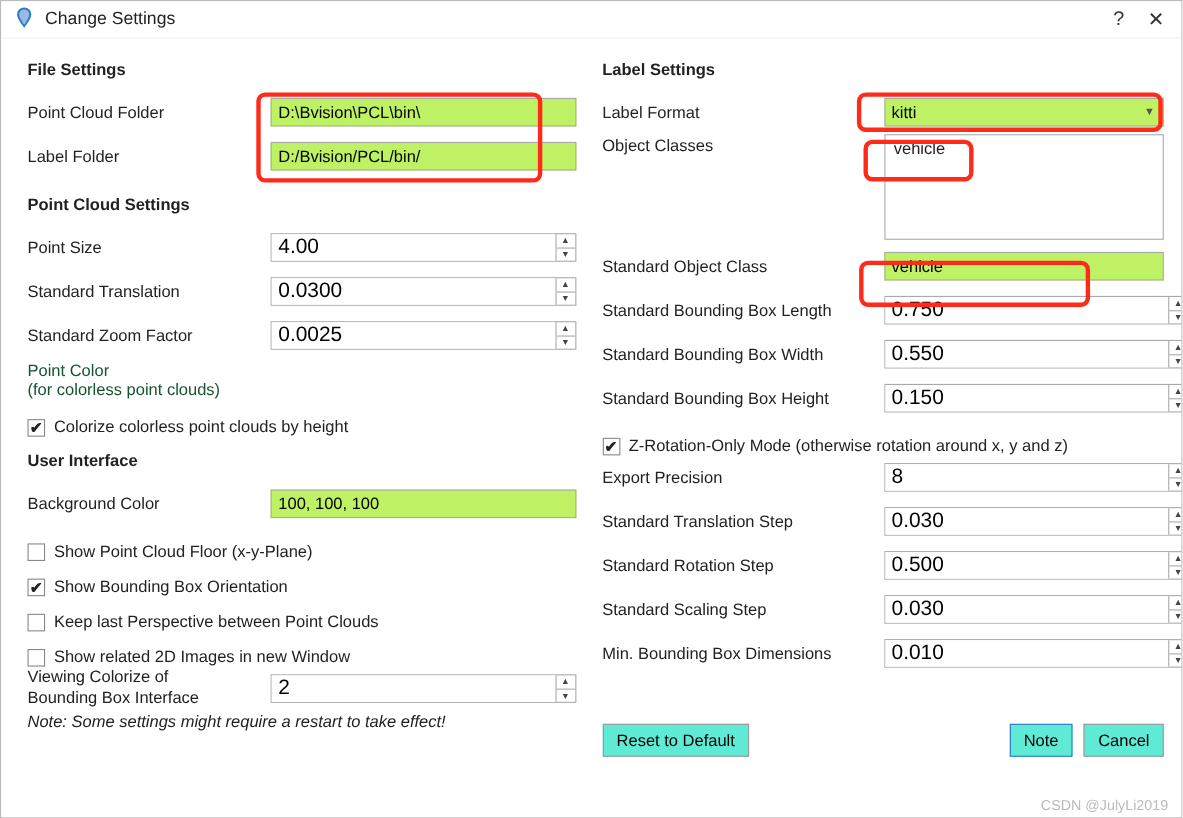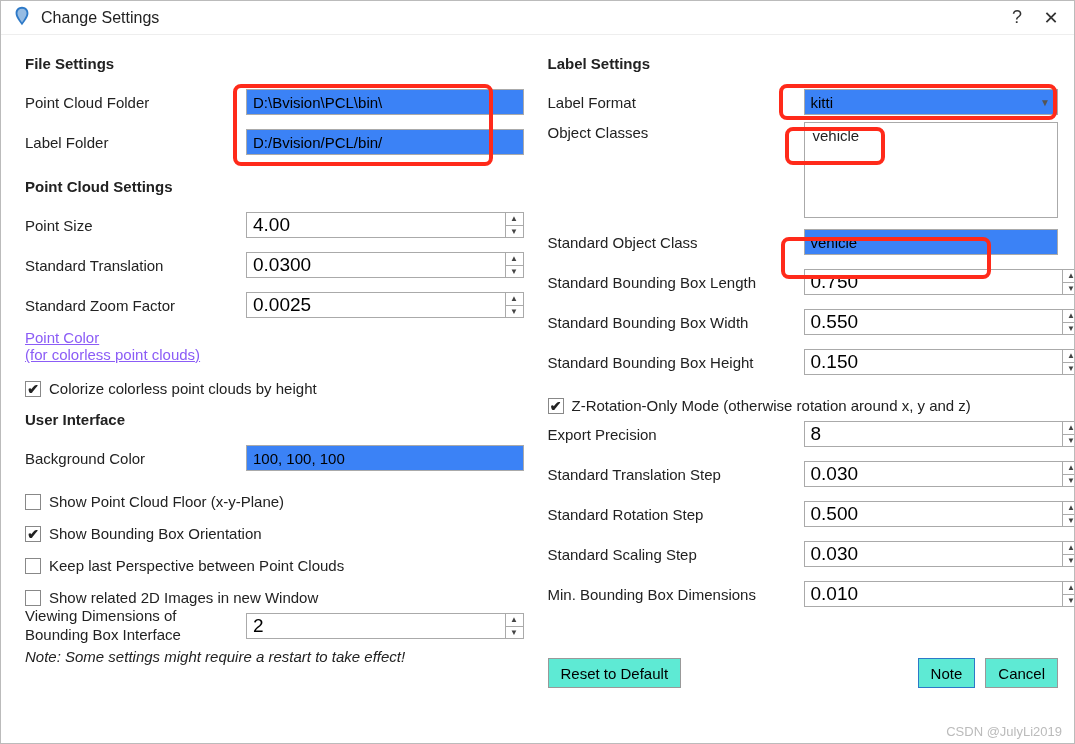--- a/index.html
+++ b/index.html
@@ -14,33 +14,33 @@
   .titlebar .wbtn { width:26px; text-align:center; font-size:18px; color:#333; cursor:pointer;}
   .content {
     display:flex; padding:12px 16px 8px 12px; gap:24px;
   }
   .col { flex:1; min-width:0;}
   .section-title { font-weight:bold; font-size:15px; margin:8px 0 10px 12px;}
   .row { display:flex; align-items:center; min-height:40px; padding-left:12px; gap:6px;}
   .row > .label { flex:0 0 215px; font-size:15px;}
   .row-right > .label { flex:0 0 250px; font-size:15px;}
   .input, .select {
-    flex:1; height:26px; border:1px solid #aaa; padding:1px 6px; font-size:15px; background:#3b82f6;
+    flex:1; height:26px; border:1px solid #aaa; padding:1px 6px; font-size:15px; background:#bef264;
     font-family:inherit;
   }
   .select-wrap { flex:1; position:relative; display:flex;}
   .select-wrap::after {
     content:"▼"; font-size:10px; position:absolute; right:8px; top:50%; transform:translateY(-50%); color:#555; pointer-events:none;
   }
   .spinbox { flex:1; display:flex; height:26px; border:1px solid #aaa;}
   .spinbox input { flex:1; border:none; padding:1px 6px; font-size:19px; outline:none; font-family:inherit;}
   .spinbox .spinbtns { width:18px; display:flex; flex-direction:column; border-left:1px solid #aaa;}
   .spinbox .spinbtns span { flex:1; text-align:center; font-size:8px; line-height:11px; color:#444; cursor:pointer; user-select:none;}
   .spinbox .spinbtns span:first-child{ border-bottom:1px solid #aaa;}
-  .muted { color:#8b5cf6;text-decoration:underline;}
+  .muted { color:#14532d;}
   .checkbox-row { display:flex; align-items:flex-end; padding-left:12px; min-height:32px; gap:8px;}
   .chk {
     width:16px; height:16px; border:1px solid #888; display:inline-flex; align-items:center; justify-content:center; font-size:13px; line-height:1; background:#fff; cursor:pointer; flex-shrink:0;
   }
   .chk.checked::after { content:"✔"; font-size:14px; font-weight:bold; }
   .listbox {
     flex:1; border:1px solid #aaa; height:96px; font-size:15px; background:#fff;
   }
   .note { font-style:italic; font-size:15px; padding:2px 0 0 12px;}
   .twoline-label { line-height:1.25;}
@@ -151,21 +151,21 @@
         <span class="chk"></span>
         <span>Keep last Perspective between Point Clouds</span>
       </div>
       <div class="checkbox-row">
         <span class="chk"></span>
         <span>Show related 2D Images in new Window</span>
       </div>
 
       <div class="row" style="align-items:center">
         <span class="label twoline-label">
-          <span>Viewing Dimensions of</span><br>
+          <span>Viewing Colorize of</span><br>
           <span>Bounding Box Interface</span>
         </span>
         <div class="spinbox">
           <input value="2" style="">
           <div class="spinbtns">
               <span>▲</span>
               <span>▼</span>
             </div>
         </div>
       </div>

